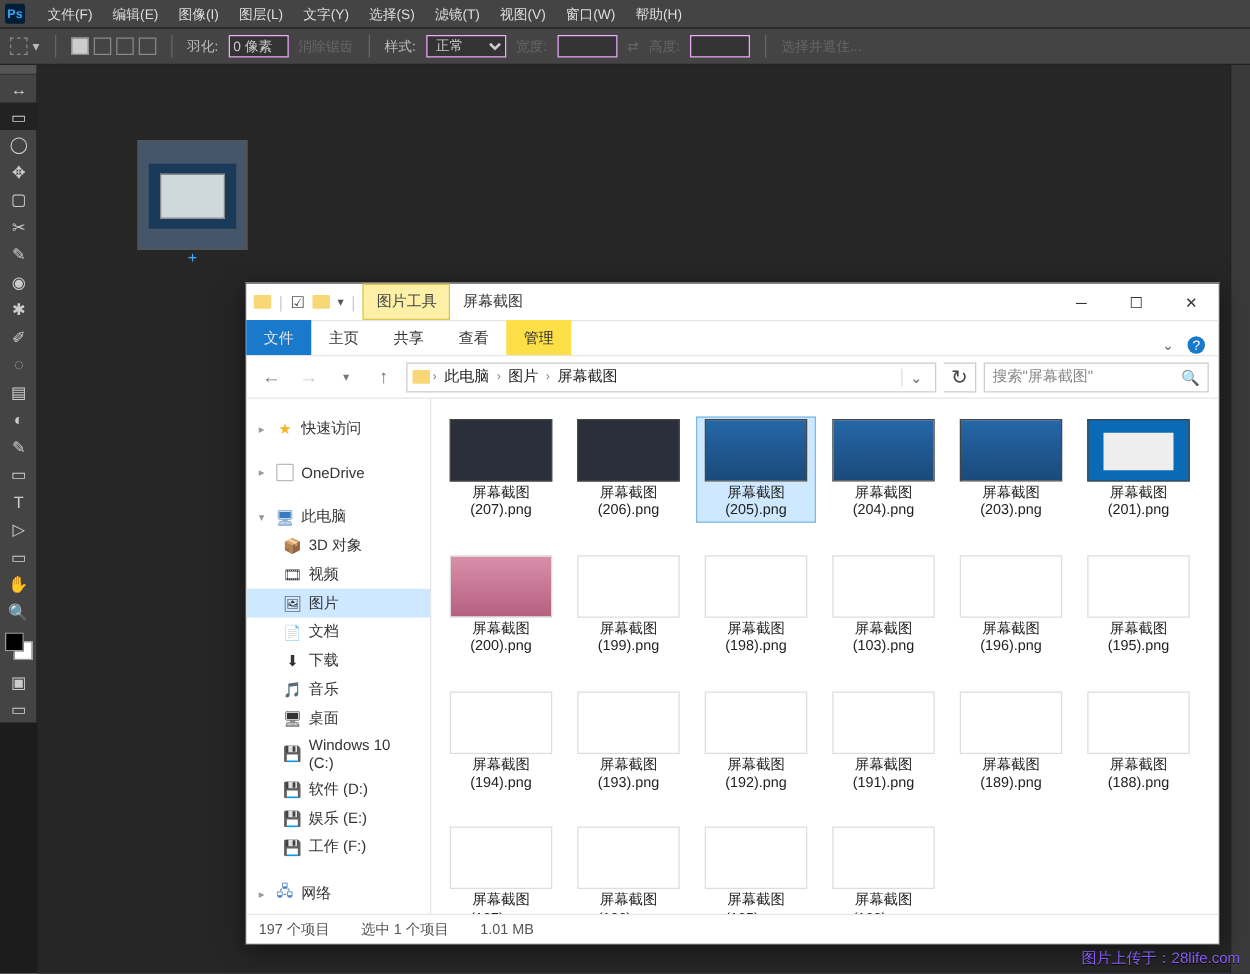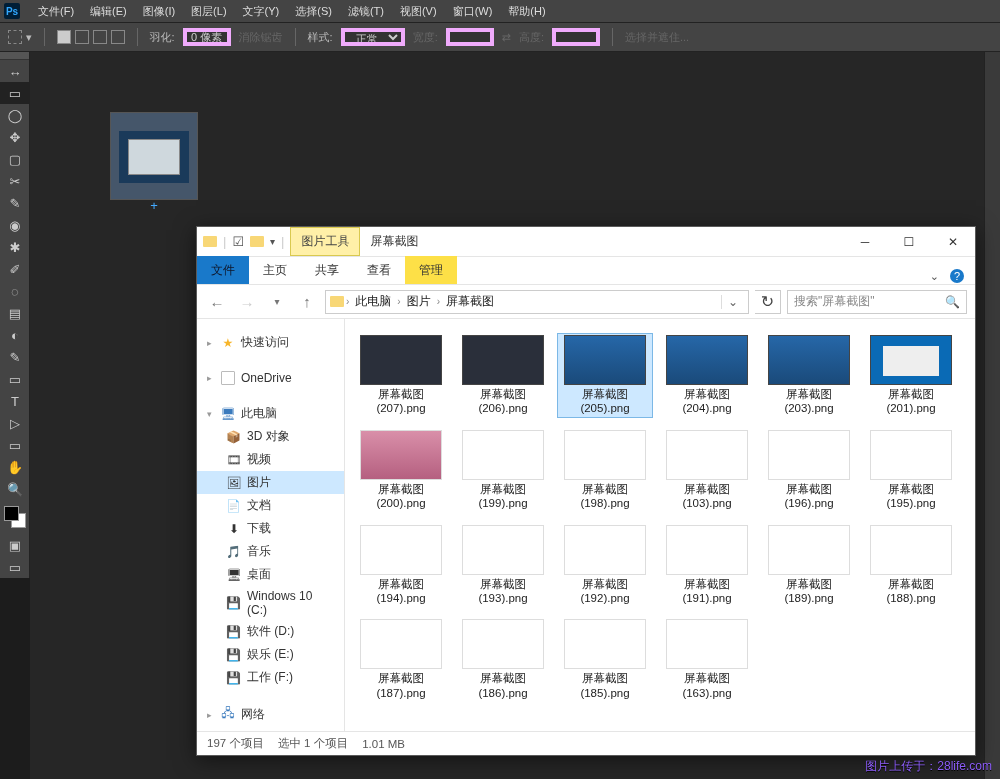--- a/index.html
+++ b/index.html
@@ -6,21 +6,21 @@
 body { width:1000px; height:779px; background:#1c1c1c; overflow:hidden; position:relative; }
 
 
 .ps-menubar { height:22px; background:#444; display:flex; align-items:center; padding:0 4px; font-size:11px; color:#ddd; }
 .ps-logo { width:16px; height:16px; background:#001e36; color:#31a8ff; font-weight:bold; font-size:10px; display:flex; align-items:center; justify-content:center; border-radius:2px; margin-right:10px; }
 .ps-menu-item { padding:0 8px; cursor:pointer; }
 .ps-optbar { height:30px; background:#444; border-top:1px solid #222; border-bottom:1px solid #222; display:flex; align-items:center; padding:0 8px; font-size:11px; color:#bbb; gap:8px; }
 .opt-seg { display:flex; align-items:center; gap:4px; }
 .opt-box { width:14px; height:14px; border:1px solid #888; }
 .opt-sep { width:1px; height:18px; background:#666; margin:0 4px; }
-.opt-input { width:48px; height:18px; background:#333; border:4px solid #f0abfc; color:#ccc; font-size:11px; padding:0 3px;text-align:center; }
+.opt-input { width:48px; height:18px; background:#333; border:1px solid #f0abfc; color:#ccc; font-size:11px; padding:0 3px; }
 .opt-dis { color:#666; }
 
 
 .ps-toolbar { position:absolute; left:0; top:52px; width:30px; background:#444; border-right:1px solid #222; }
 .ps-tooltab { height:8px; background:#555; border-bottom:1px solid #333; }
 .ps-tool { width:30px; height:22px; display:flex; align-items:center; justify-content:center; color:#ccc; font-size:13px; cursor:pointer; }
 .ps-tool.sel { background:#222; }
 .ps-color { margin:6px 4px; width:22px; height:22px; position:relative; }
 .ps-fg { position:absolute; width:15px; height:15px; background:#000; border:1px solid #999; left:0; top:0; z-index:1;}
 .ps-bg { position:absolute; width:15px; height:15px; background:#fff; border:1px solid #999; right:0; bottom:0; }
@@ -37,21 +37,21 @@
 .exp { position:absolute; left:196px; top:226px; width:780px; height:530px; background:#fff; border:1px solid #5a5a5a; box-shadow:0 4px 20px rgba(0,0,0,.5); display:flex; flex-direction:column; }
 .exp-title { height:30px; display:flex; align-items:center; border-bottom:1px solid #e5e5e5; }
 .exp-qat { display:flex; align-items:center; padding:0 6px; gap:6px; font-size:13px; color:#555; }
 .exp-title-tools { height:100%; display:flex; align-items:center; }
 .exp-tooltab { background:#fff0a8; border:1px solid #d9c94f; height:100%; padding:0 10px; font-size:12px; display:flex; align-items:center; color:#444; }
 .exp-title-text { padding:0 10px; font-size:12px; color:#333; }
 .exp-winbtns { margin-left:auto; display:flex; }
 .exp-winbtn { width:44px; height:30px; display:flex; align-items:center; justify-content:center; font-size:12px; color:#333; }
 .exp-ribbon { height:28px; display:flex; align-items:flex-end; border-bottom:1px solid #e5e5e5; }
 .rtab { height:28px; padding:0 14px; font-size:12px; display:flex; align-items:center; color:#333; cursor:pointer; }
-.rtab.active { background:#1979ca; color:#0f172a;text-align:right; }
+.rtab.active { background:#1979ca; color:#e5e5e5;text-align:right; }
 .rtab.toolctx { background:#fde047; }
 .exp-help { margin-left:auto; display:flex; align-items:center; gap:10px; padding:0 10px; }
 .exp-help svg { display:block; }
 .exp-nav { height:34px; display:flex; align-items:center; padding:0 8px; gap:6px; border-bottom:1px solid #e5e5e5; }
 .nav-btn { width:24px; height:24px; display:flex; align-items:center; justify-content:center; color:#777; font-size:15px; cursor:pointer; }
 .addrbar { flex:1; height:24px; border:1px solid #ccc; display:flex; align-items:center; font-size:12px; padding:0 4px; gap:2px; }
 .crumb { padding:0 4px; color:#222; }
 .crumb-sep { color:#888; font-size:10px; }
 .addr-drop { margin-left:auto; color:#666; padding:0 6px; border-left:1px solid #ddd; }
 .refresh-btn { width:26px; height:24px; border:1px solid #ccc; border-left:none; display:flex; align-items:center; justify-content:center; color:#444;}
@@ -65,32 +65,32 @@
 .side-hdr .caret { color:#999; font-size:9px; width:8px; }
 .side-item { display:flex; align-items:center; gap:6px; padding:3px 10px 3px 30px; color:#333; cursor:pointer; }
 .side-item.sel { background:#cde8ff; }
 .sicon { width:14px; height:14px; display:inline-flex; align-items:center; justify-content:center; font-size:12px; }
 .sicon.folder { background:#f8d776; border-radius:1px; width:14px; height:11px; }
 .sicon.qa { color:#f7b52a; }
 .sicon.od { background:#fff; border:1px solid #bbb; border-radius:1px;}
 .sicon.pc { color:#3a7abd; }
 
 .exp-files { flex:1; overflow:auto; padding:14px 8px 8px 8px; }
-.file-grid { display:grid; grid-template-columns:repeat(6, 96px); gap:10px 6px; justify-content:start; }
+.file-grid { display:grid; grid-template-columns:repeat(6, 96px); gap:24px 6px; justify-content:start; }
 .file { width:96px; text-align:center; cursor:pointer; padding:2px; }
 .file.sel { background:#cde8ff; border:1px solid #7cb8e6; padding:1px; }
 .file-thumb { width:82px; height:50px; margin:0 auto 2px auto; border:1px solid #ddd; background:#fff; }
 .file-thumb.dark { background:#2a2f3a; border-color:#444; }
 .file-thumb.blue { background:linear-gradient(#2667a8,#1a4a7a); border-color:#444;}
 .file-thumb.desk { background:#0a6ab5; border-color:#444; position:relative;}
 .file-thumb.desk::after{content:""; position:absolute; left:12px; top:10px; width:56px; height:30px; background:#eee;}
 .file-thumb.pink { background:linear-gradient(#d98fa9,#b56080); }
 .file-name { font-size:11.5px; color:#222; line-height:1.25; }
 
-.exp-status { height:24px; border-top:1px solid #e5e5e5; display:flex; align-items:center; font-size:11.5px; color:#555; padding:0 10px; gap:14px; }
+.exp-status { height:24px; border-top:1px solid #e5e5e5; display:flex; align-items:center; font-size:11.5px; color:#555; padding:0 10px; gap:25px; }
 
 
 .wm { position:absolute; right:8px; bottom:4px; font-size:12px; color:#8b5cf6; text-shadow:0 1px 0 #000;margin-top:40px; }
 </style>
 </head>
 <body>
 
 <div class="ps-menubar">
   <div class="ps-logo">Ps</div>
   <div id="ps-menus" style="display:flex;">

